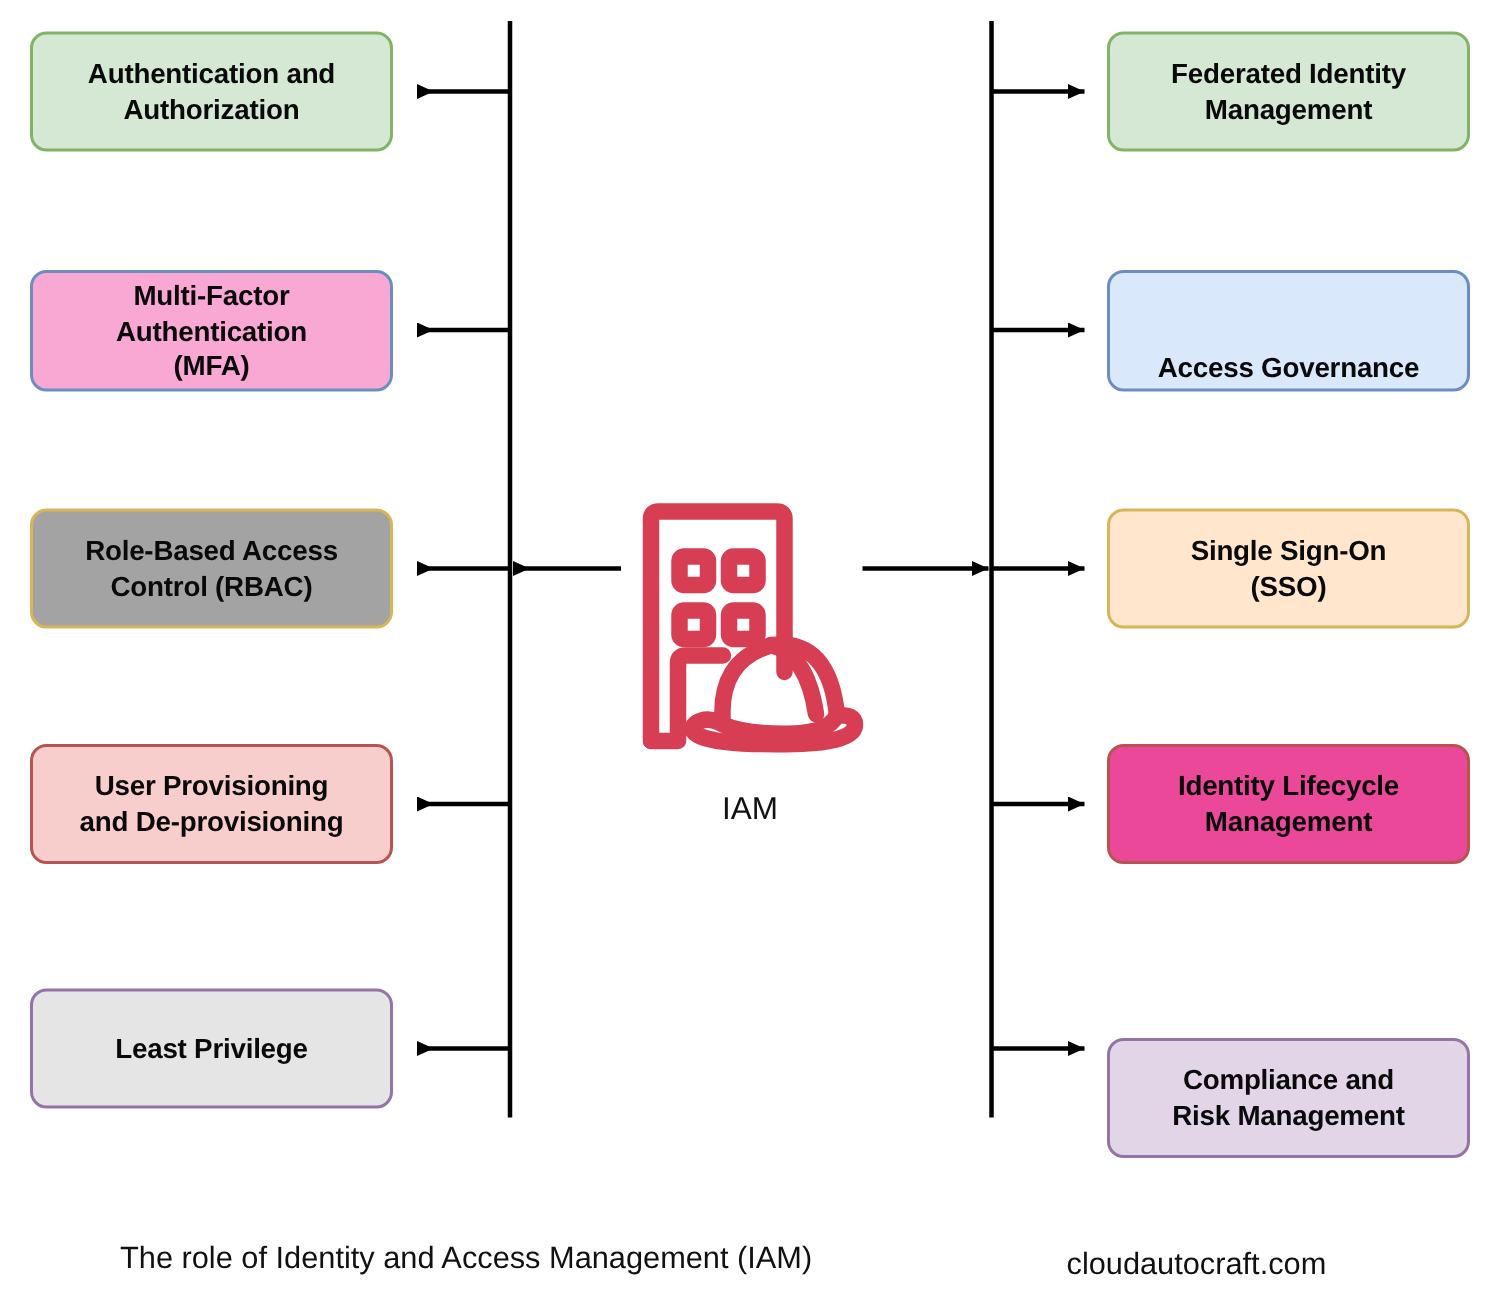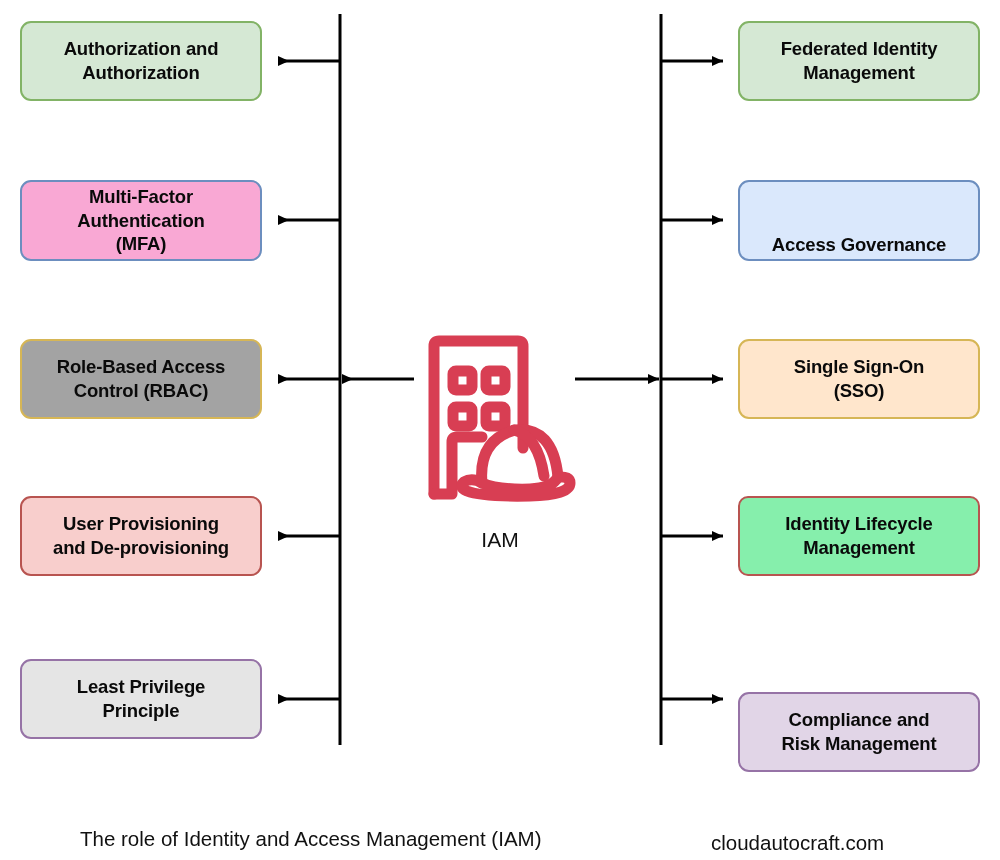--- a/index.html
+++ b/index.html
@@ -105,21 +105,21 @@
     <line x1="661" y1="379" x2="723" y2="379" stroke="#000000" stroke-width="3" marker-end="url(#arrR)"></line>
     <line x1="661" y1="536" x2="723" y2="536" stroke="#000000" stroke-width="3" marker-end="url(#arrR)"></line>
     <line x1="661" y1="699" x2="723" y2="699" stroke="#000000" stroke-width="3" marker-end="url(#arrR)"></line>
 
     <line x1="414" y1="379" x2="342" y2="379" stroke="#000000" stroke-width="3" marker-end="url(#arrL)"></line>
     <line x1="575" y1="379" x2="659" y2="379" stroke="#000000" stroke-width="3" marker-end="url(#arrR)"></line>
   </svg>
 
   <div class="node" id="L0" style="left: 20px; top: 21px; width: 242px; height: 80px; background: rgb(213, 232, 212); border-color: rgb(130, 179, 102);">
     <span>
-        <span>Authorization and</span>
+        <span>Authentication and</span>
         <span>Authorization</span>
       </span>
   </div>
   <div class="node" id="L1" style="left: 20px; top: 180px; width: 242px; height: 81px; background: #f9a8d4; border-color: rgb(108, 142, 191);">
     <span>
         <span>Multi-Factor</span>
         <span>Authentication</span>
         <span>(MFA)</span>
       </span>
   </div>
@@ -131,42 +131,41 @@
   </div>
   <div class="node" id="L3" style="left: 20px; top: 496px; width: 242px; height: 80px; background: rgb(248, 206, 204); border-color: rgb(184, 84, 80);">
     <span>
         <span>User Provisioning</span>
         <span>and De-provisioning</span>
       </span>
   </div>
   <div class="node" id="L4" style="left: 20px; top: 659px; width: 242px; height: 80px; background: #e5e5e5; border-color: rgb(150, 115, 166);">
     <span>
         <span>Least Privilege</span>
-        <span>Principle</span>
       </span>
   </div>
 
   <div class="node" id="R0" style="left: 738px; top: 21px; width: 242px; height: 80px; background: rgb(213, 232, 212); border-color: rgb(130, 179, 102);">
     <span>
         <span>Federated Identity</span>
         <span>Management</span>
       </span>
   </div>
   <div class="node" id="R1" style="left: 738px; top: 180px; width: 242px; height: 81px; background: rgb(218, 232, 252); border-color: rgb(108, 142, 191); align-items: flex-end;">
     <span>
         <span>Access Governance</span>
       </span>
   </div>
   <div class="node" id="R2" style="left: 738px; top: 339px; width: 242px; height: 80px; background: rgb(255, 230, 204); border-color: rgb(214, 182, 86);">
     <span>
         <span>Single Sign-On</span>
         <span>(SSO)</span>
       </span>
   </div>
-  <div class="node" id="R3" style="left: 738px; top: 496px; width: 242px; height: 80px; background: #86efac; border-color: rgb(184, 84, 80); border-radius: 10px;">
+  <div class="node" id="R3" style="left: 738px; top: 496px; width: 242px; height: 80px; background: #ec4899; border-color: rgb(184, 84, 80);">
     <span>
         <span>Identity Lifecycle</span>
         <span>Management</span>
       </span>
   </div>
   <div class="node" id="R4" style="left: 738px; top: 692px; width: 242px; height: 80px; background: rgb(225, 213, 231); border-color: rgb(150, 115, 166); justify-content: flex-end;">
     <span>
         <span>Compliance and</span>
         <span>Risk Management</span>
       </span>

